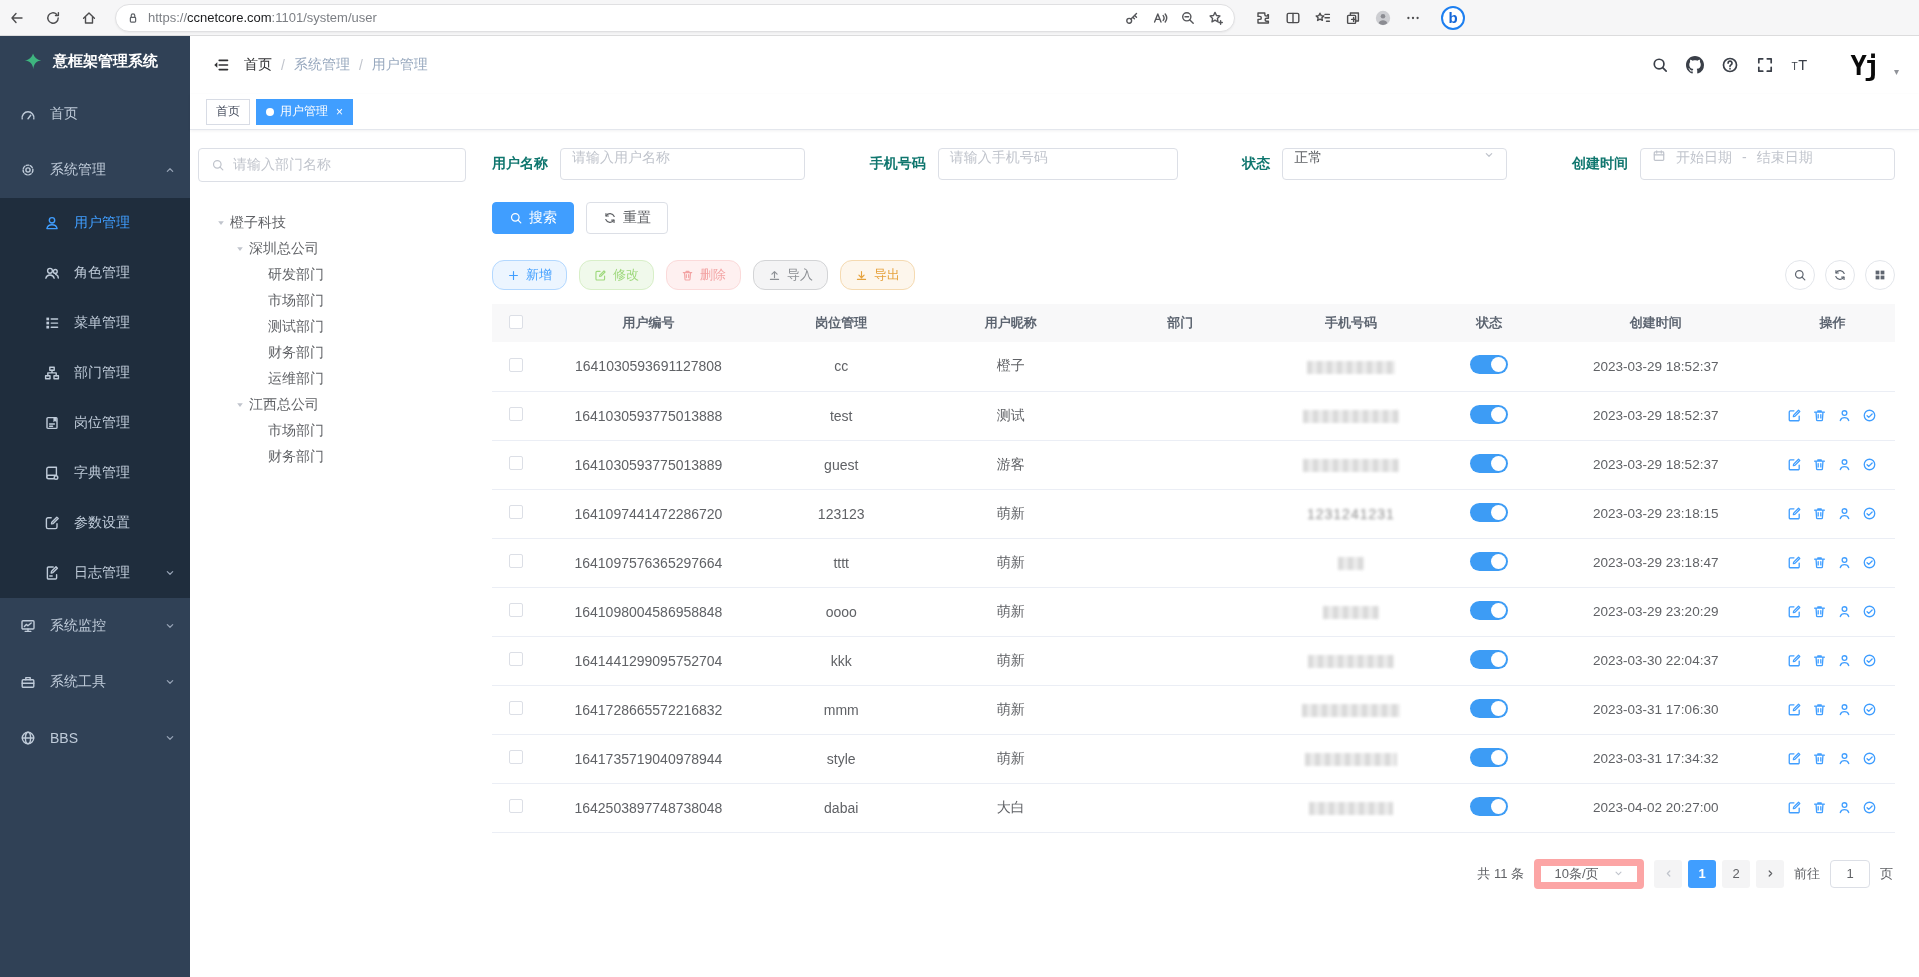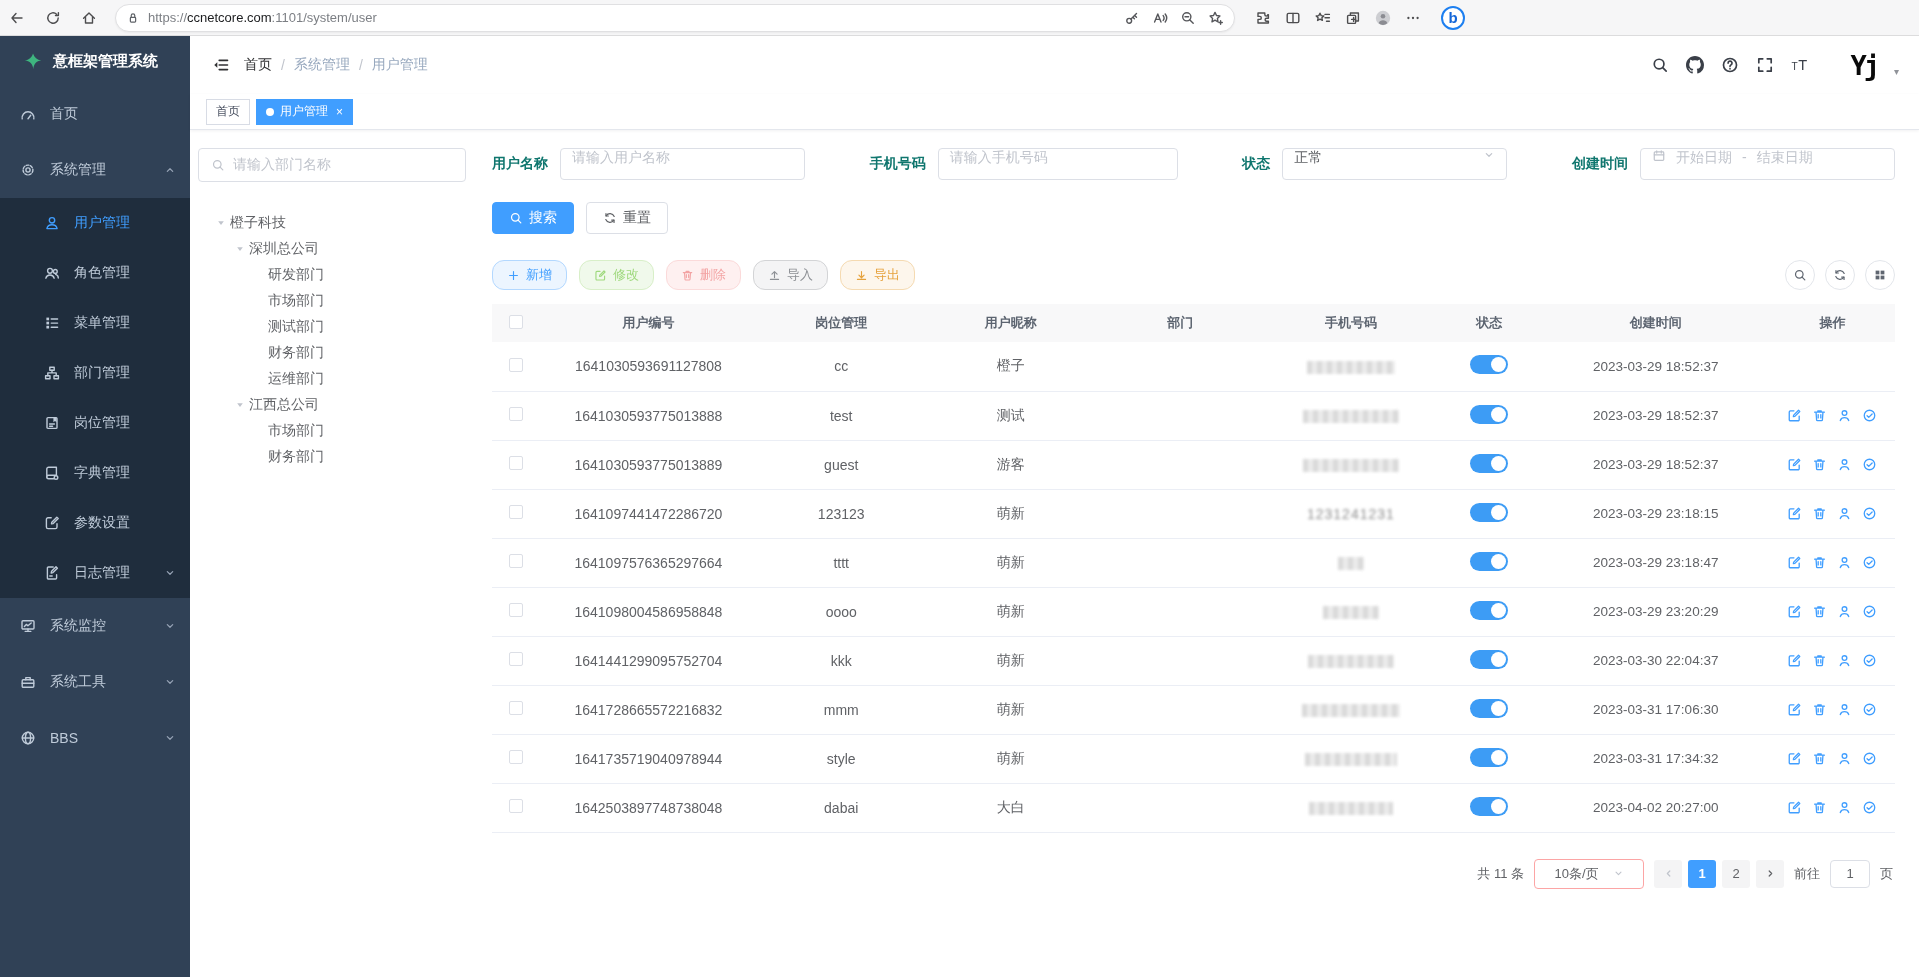--- a/index.html
+++ b/index.html
@@ -84,21 +84,21 @@
   .cb{width:14px;height:14px;border:1px solid #dcdfe6;border-radius:2px;background:#fff;display:inline-block;cursor:pointer}
   .switch{width:38px;height:19px;border-radius:10px;background:#3d9cf5;position:relative;display:inline-block;cursor:pointer}
   .switch::after{content:"";position:absolute;right:2px;top:2px;width:15px;height:15px;border-radius:50%;background:#fff}
   .mask{display:inline-block;height:13px;border-radius:1px;vertical-align:middle;background:repeating-linear-gradient(90deg,#cdcdcd 0 5px,#e6e6e6 5px 10px);filter:blur(1.6px);opacity:.75}
   .phoneblur{color:#8d8d8d;filter:blur(1.4px);letter-spacing:1px}
   .acts{display:flex;gap:10px;justify-content:center;color:#409eff}
   .acts svg.ic{width:15px;height:15px;cursor:pointer}
   .datecell{font-size:13.5px}
   
   .pager{margin-top:26px;display:flex;justify-content:flex-end;align-items:center;gap:10px;font-size:13px;color:#606266;padding-right:2px}
-  .psel{width:110px;height:30px;border:1px solid #fca5a5;border-radius:4px;display:flex;align-items:center;justify-content:center;gap:14px;background:#fff;cursor:pointer}
+  .psel{width:110px;height:30px;border:7px solid #fca5a5;border-radius:4px;display:flex;align-items:center;justify-content:center;gap:14px;background:#fff;cursor:pointer}
   .psel .chev{width:11px;height:11px;color:#c0c4cc;stroke-width:1.6}
   .pbtn{min-width:28px;height:28px;border-radius:3px;background:#f4f4f5;display:flex;align-items:center;justify-content:center;color:#606266;cursor:pointer;font-size:13px}
   .pbtn.on{background:#409eff;color:#fff;font-weight:bold}
   .pbtn .chev{width:11px;height:11px;stroke-width:1.8}
   .pbtn.dim{color:#c0c4cc}
   .pgoto{width:40px;height:28px;border:1px solid #dcdfe6;border-radius:4px;display:flex;align-items:center;justify-content:center;background:#fff;color:#606266}
   .pgroup{display:flex;gap:6px;align-items:center}
 </style>
 </head>
 <body>

